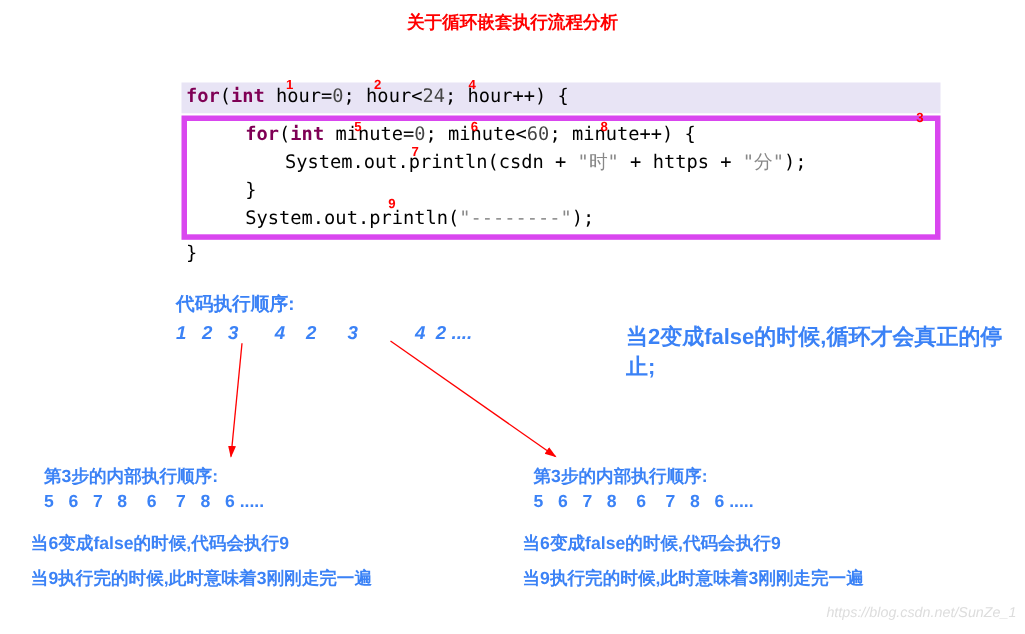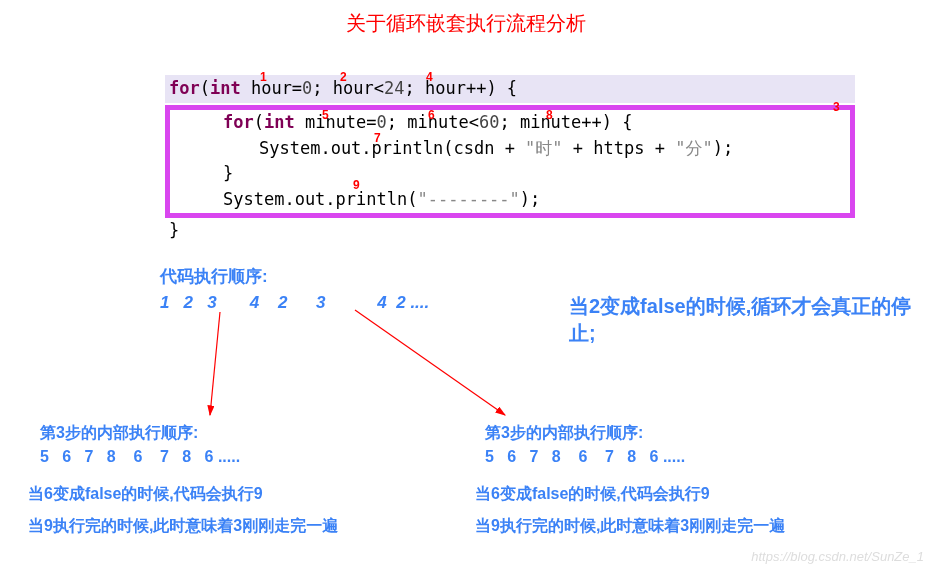--- a/index.html
+++ b/index.html
@@ -11,22 +11,22 @@
       background: #ffffff;
       font-family: "Microsoft YaHei", Arial, sans-serif;
       position: relative;
       overflow: hidden;
     }
     .title {
       position: absolute;
       top: 10px;
       left: 50%;
       transform: translateX(-50%);
-      font-size: 20px;
-      font-weight: normal;
+      font-size: 16px;
+      font-weight: bold;
       color: #ff0000;
     }
     .code-block {
       position: absolute;
       top: 75px;
       left: 165px;
       width: 690px;
       background: #ffffff;
       font-family: Consolas, Monaco, monospace;
       font-size: 17px;

